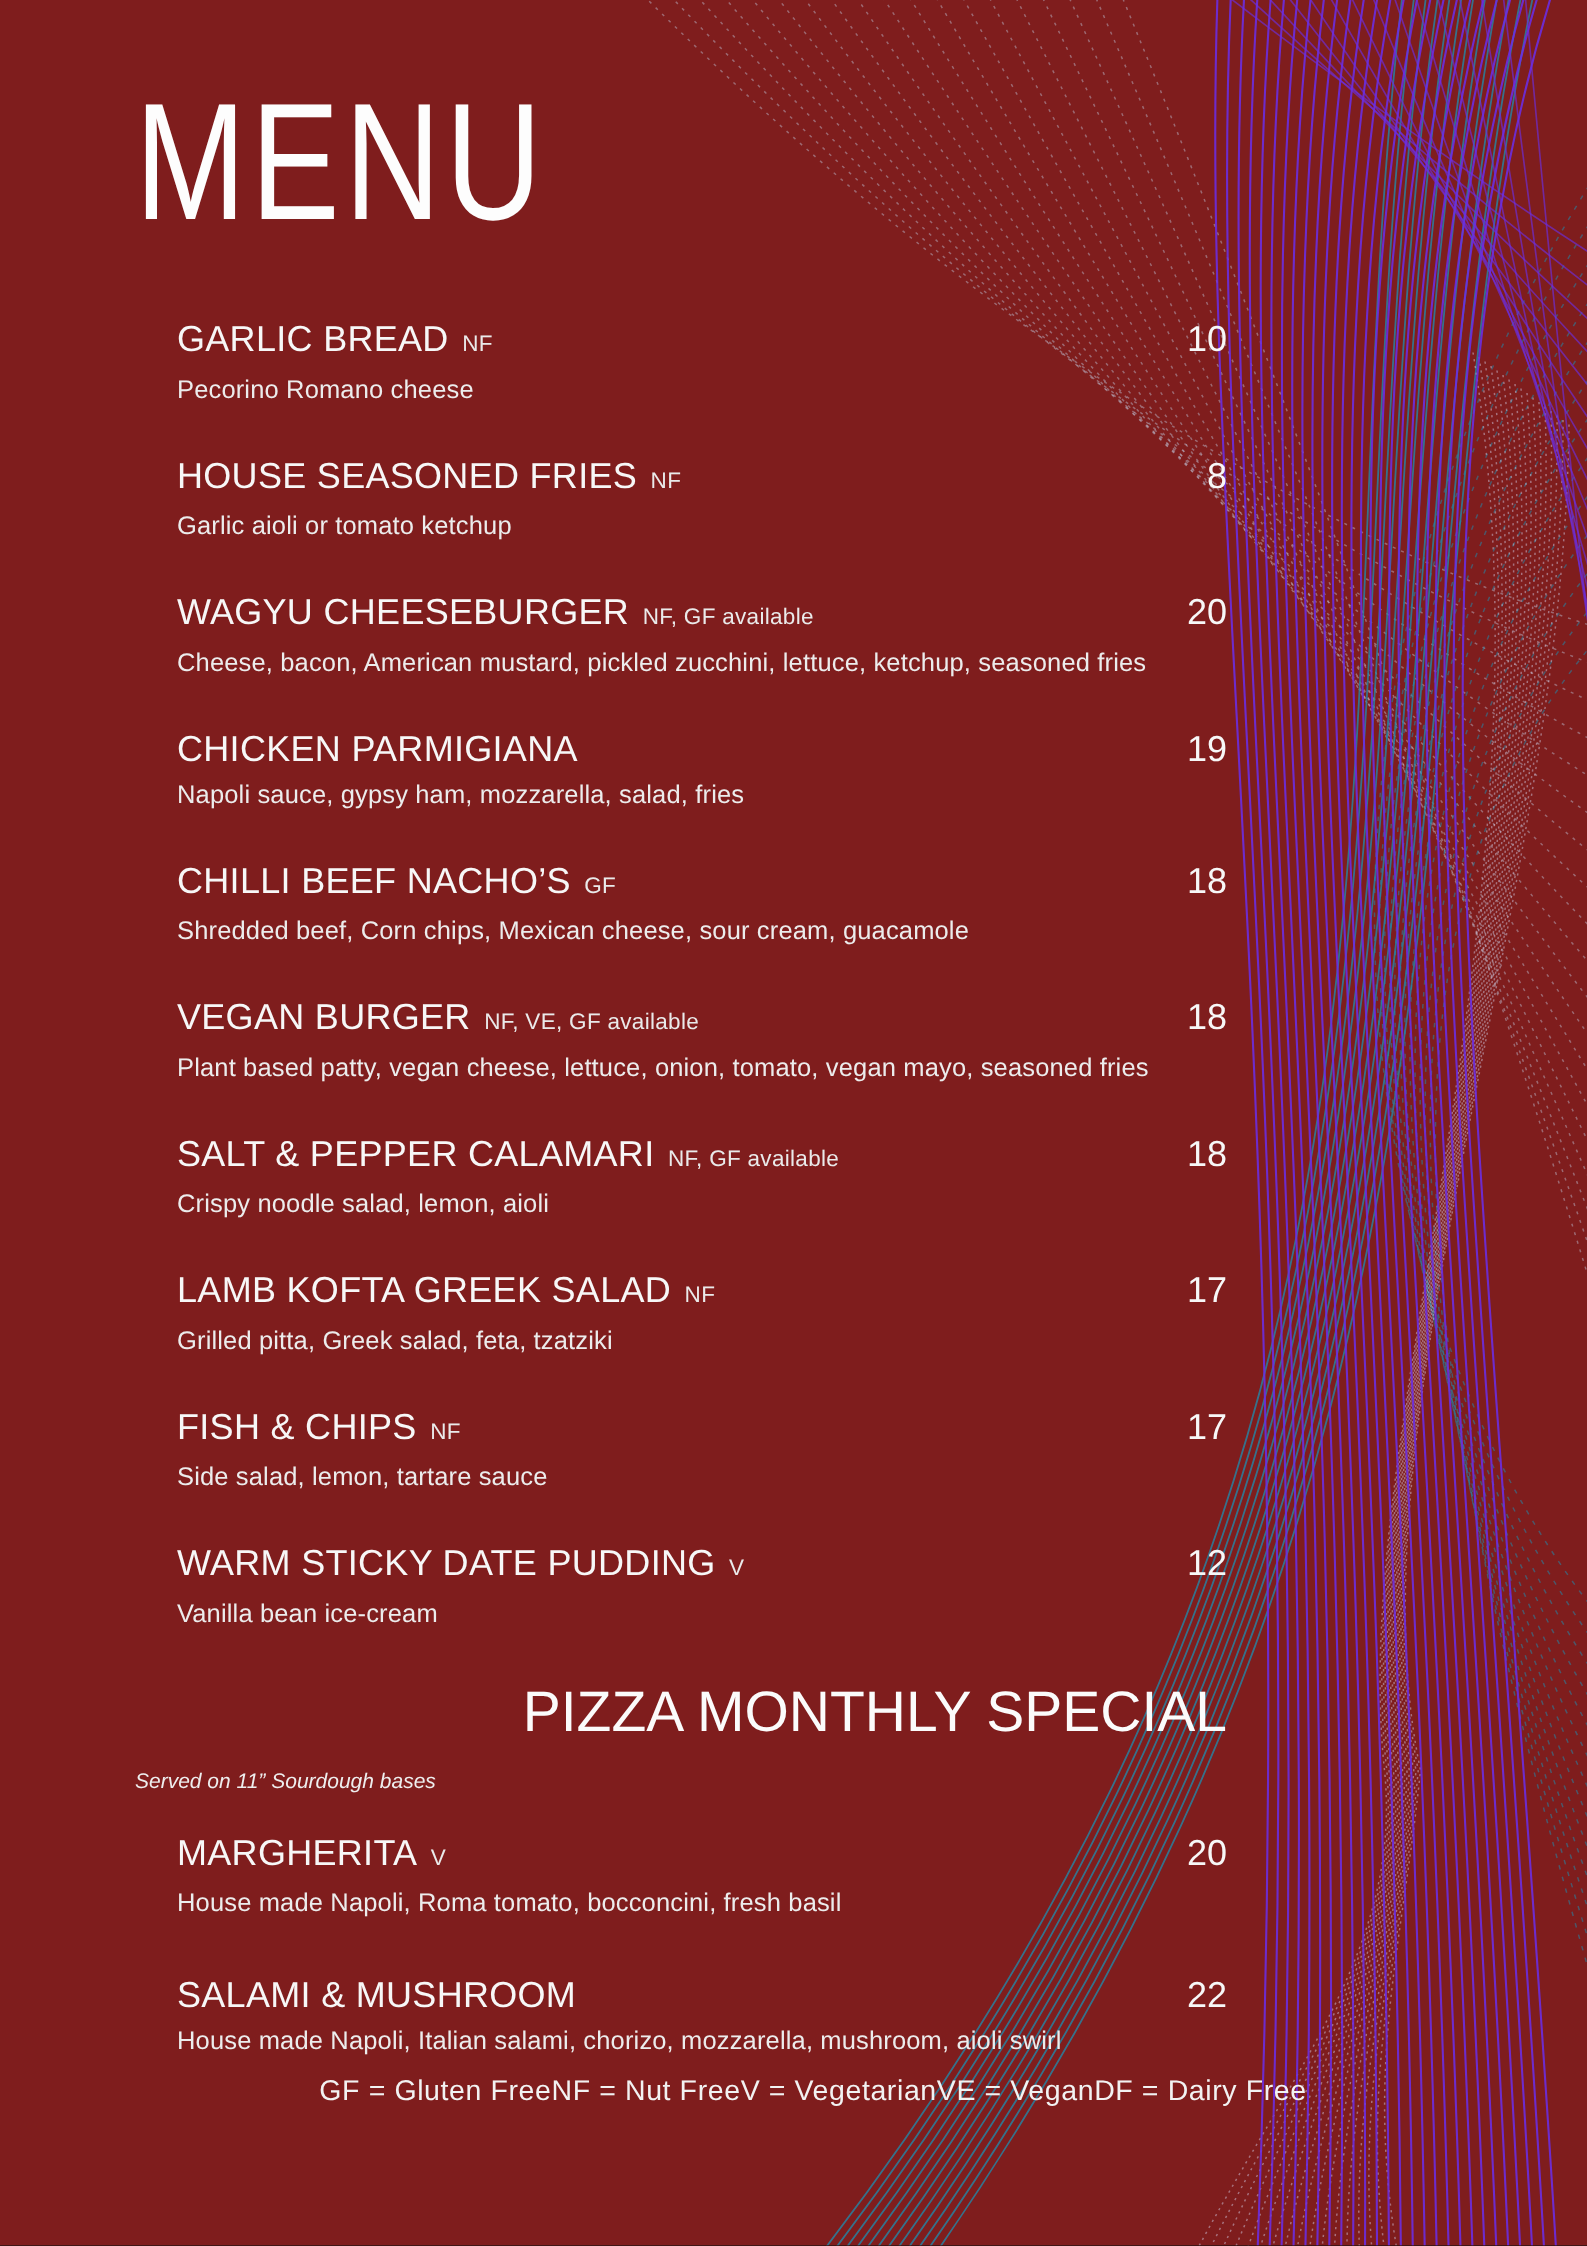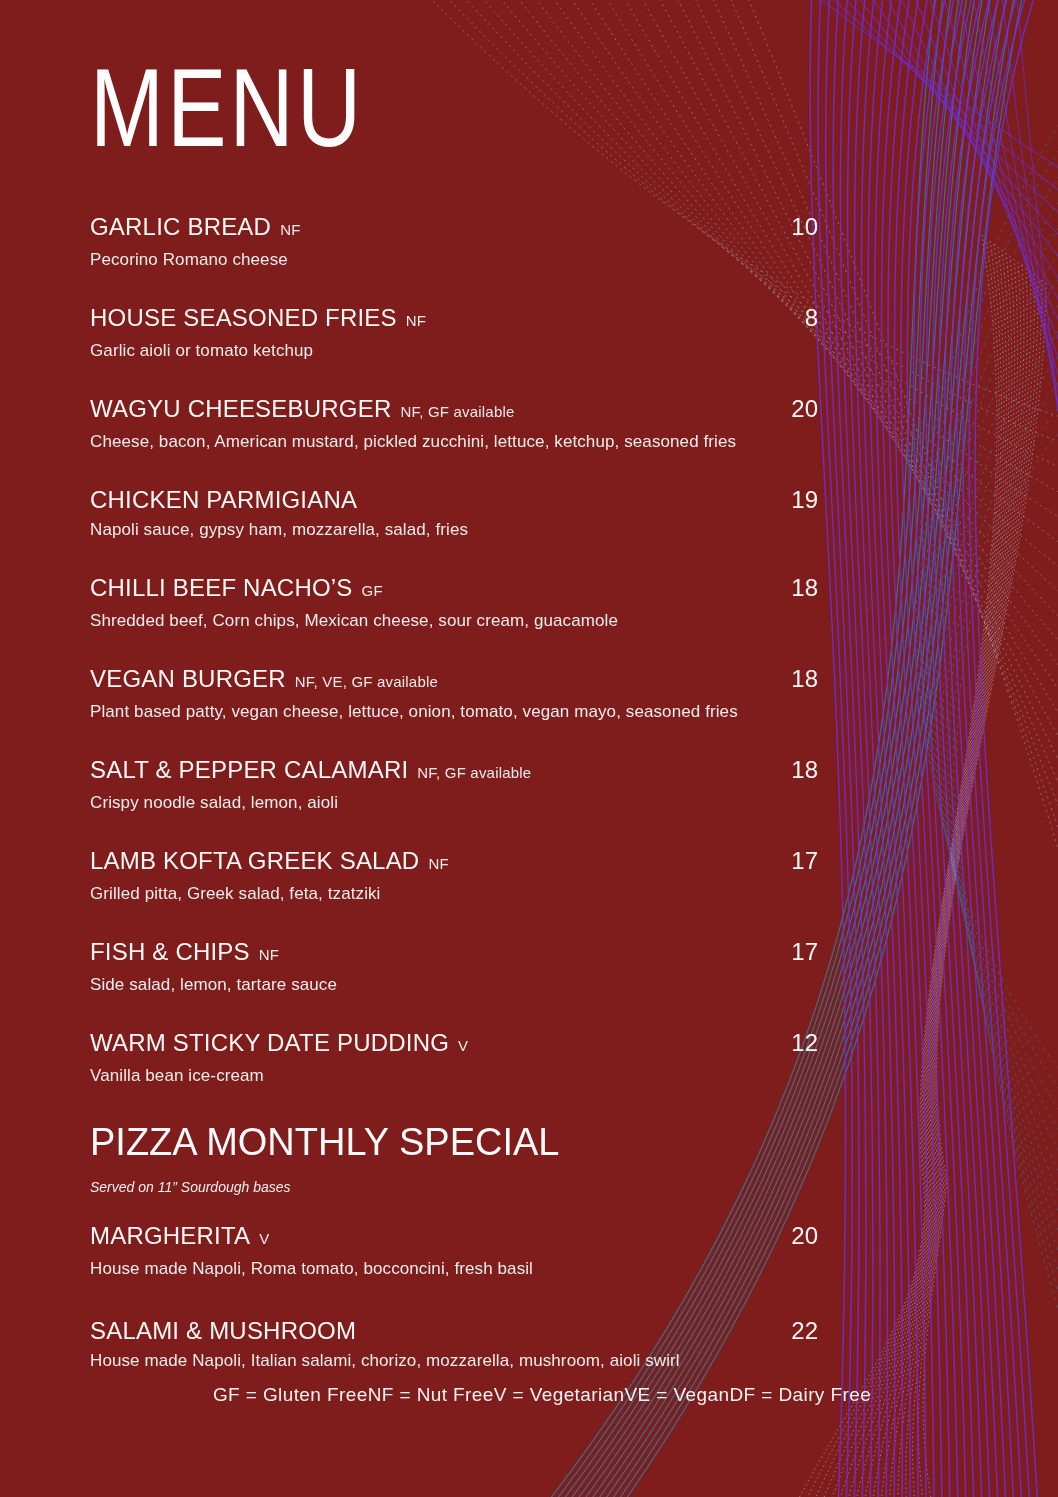--- a/index.html
+++ b/index.html
@@ -14,30 +14,30 @@
   .decor-svg{position:absolute;inset:0;width:1058px;height:1497px;display:block;}
   .content{position:absolute;left:90px;top:0;width:728px;z-index:2;}
   .menu-title{
     margin:54px 0 0 0;
     font-size:111px;line-height:108px;font-weight:normal;
     letter-spacing:4px;color:#fdfdfd;
     transform:scaleX(0.80);transform-origin:left top;
     white-space:nowrap;
   }
   .menu-list{margin-top:50px;}
-  .item{margin-bottom:32px;}
+  .item{margin-bottom:32px;margin-left:28px;}
   .item-title-row{display:flex;align-items:baseline;line-height:30px;white-space:nowrap;}
   .item-name{font-size:24px;color:#f7f7f7;letter-spacing:0.2px;}
   .item-tags{font-size:15px;color:#eaeaea;margin-left:9px;letter-spacing:0.2px;}
   .item-price{margin-left:auto;font-size:24px;color:#f7f7f7;}
   .item-desc{font-size:17px;line-height:23px;margin-top:3px;color:#ececec;white-space:nowrap;letter-spacing:0.1px;}
   .section-heading{
     margin:26px 0 10px 0;
     font-size:38px;line-height:46px;font-weight:normal;
-    color:#fbfbfb;letter-spacing:0;white-space:nowrap;
+    color:#fbfbfb;letter-spacing:0;white-space:nowrap;text-align:right;
   }
   .section-subtitle{
     font-style:italic;font-size:14px;line-height:24px;
     color:#eeeeee;margin:0 0 22px 0;white-space:nowrap;
   }
   .pizza-list .item{margin-bottom:36px;}
   .legend{
     position:absolute;left:0;top:1383px;width:1058px;z-index:2;
     display:flex;justify-content:center;
     font-size:19px;line-height:24px;color:#f2f2f2;letter-spacing:0.4px;

